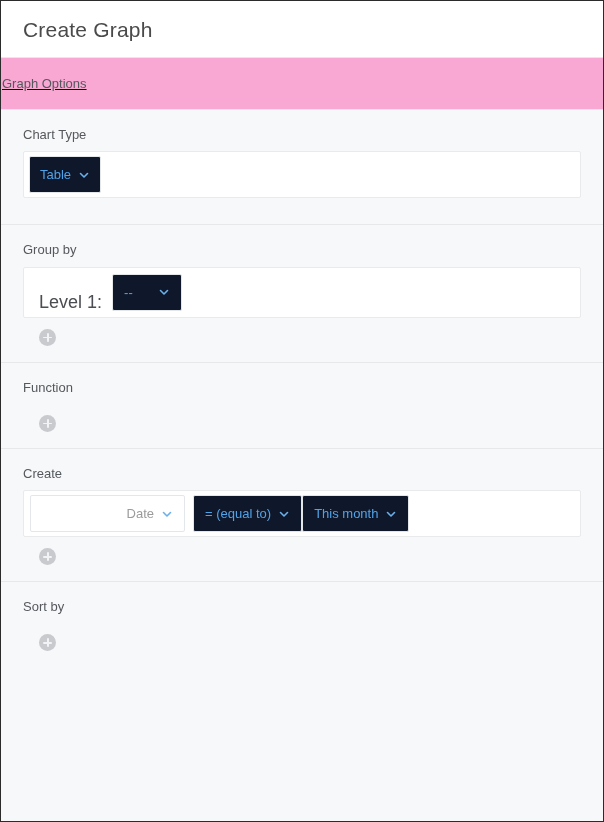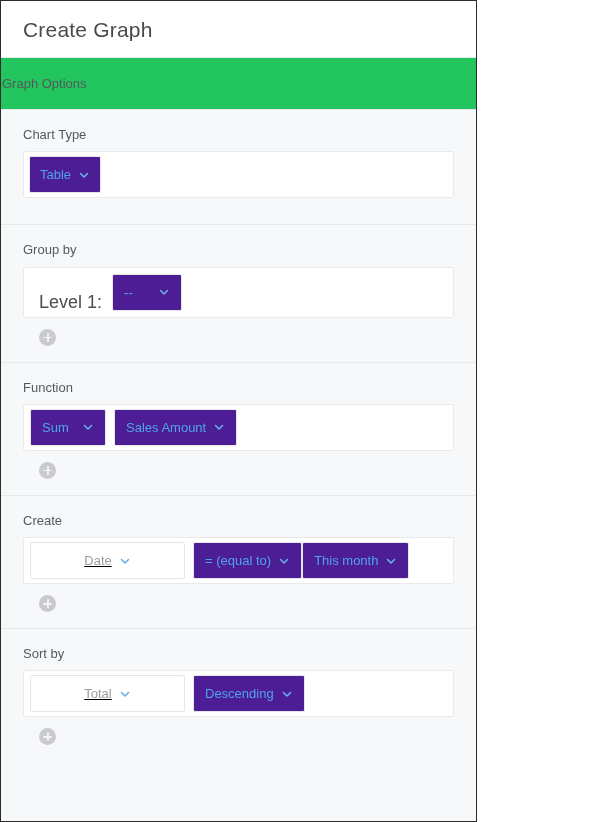--- a/index.html
+++ b/index.html
@@ -6,21 +6,21 @@
     margin: 0;
     padding: 0;
     background: #ffffff;
   }
   body {
     font-family: "Liberation Sans", "DejaVu Sans", sans-serif;
     -webkit-font-smoothing: antialiased;
   }
   #app {
     position: relative;
-    width: 477px;
+    width: 604px;
     height: 822px;
     box-sizing: border-box;
     border: 1px solid #2b2b2b;
     background: #f7f8fa;
     overflow: hidden;
   }
 
   
   .page-header {
     height: 57px;
@@ -37,23 +37,24 @@
     letter-spacing: 0.2px;
     padding-left: 22px;
     line-height: 1;
   }
 
   
   .options-strip {
     height: 52px;
     display: flex;
     align-items: center;
-    background: #22c55e;
+    background: #f9a8d4;
     border-bottom: 1px solid #e6e8ea;
     box-sizing: border-box;
+    text-decoration: underline;
   }
   .options-strip-label {
     font-size: 13px;
     color: #55585c;
     padding-left: 1px;
   }
 
   
   .section {
     background: #f7f8fa;
@@ -78,42 +79,41 @@
     display: flex;
     align-items: center;
     box-sizing: border-box;
     min-height: 47px;
     padding: 4px 5px;
   }
 
   
   .dd {
     border: 1px solid #e4e7ea;
-    background: #4c1d95;
+    background: #0f172a;
     border-radius: 2px;
     height: 37px;
     display: inline-flex;
     align-items: center;
     justify-content: center;
     gap: 7px;
     padding: 0 11px;
     box-sizing: border-box;
     cursor: pointer;
     white-space: nowrap;
     user-select: none;
   }
   .dd-label {
     font-size: 13px;
     color: #51a3e8;
     line-height: 1;
   }
   .dd.placeholder-style {
-    justify-content: center;
-    background: #ffffff;
-    text-decoration: underline;
+    justify-content: flex-end;
+    background: #ffffff;
   }
   .dd.placeholder-style .dd-label {
     color: #9b9b9b;
   }
   .chev {
     width: 12px;
     height: 12px;
     flex: 0 0 auto;
     display: block;
   }
@@ -215,34 +215,20 @@
           </svg>
       </div>
     </div>
     <div class="add-row">
       <div class="add-btn"></div>
     </div>
   </div>
 
   <div class="section">
     <div class="section-label">Function</div>
-    <div class="control-box">
-      <div class="dd dd-w-sum" style="margin-left:1px">
-        <span class="dd-label">Sum</span>
-        <svg class="chev" viewBox="0 0 12 12">
-            <path d="M2.5 4.5 L6 8 L9.5 4.5"></path>
-          </svg>
-      </div>
-      <div class="dd" style="margin-left:8px">
-        <span class="dd-label">Sales Amount</span>
-        <svg class="chev" viewBox="0 0 12 12">
-            <path d="M2.5 4.5 L6 8 L9.5 4.5"></path>
-          </svg>
-      </div>
-    </div>
     <div class="add-row">
       <div class="add-btn"></div>
     </div>
   </div>
 
   <div class="section">
     <div class="section-label">Create</div>
     <div class="control-box">
       <div class="dd dd-w-wide placeholder-style" style="margin-left:1px">
         <span class="dd-label">Date</span>
@@ -263,32 +249,18 @@
           </svg>
       </div>
     </div>
     <div class="add-row">
       <div class="add-btn"></div>
     </div>
   </div>
 
   <div class="section" style="border-bottom:none">
     <div class="section-label">Sort by</div>
-    <div class="control-box">
-      <div class="dd dd-w-wide placeholder-style" style="margin-left:1px">
-        <span class="dd-label">Total</span>
-        <svg class="chev" viewBox="0 0 12 12">
-            <path d="M2.5 4.5 L6 8 L9.5 4.5"></path>
-          </svg>
-      </div>
-      <div class="dd" style="margin-left:8px">
-        <span class="dd-label">Descending</span>
-        <svg class="chev" viewBox="0 0 12 12">
-            <path d="M2.5 4.5 L6 8 L9.5 4.5"></path>
-          </svg>
-      </div>
-    </div>
     <div class="add-row">
       <div class="add-btn"></div>
     </div>
   </div>
 
 </div>
 
 </body></html>

